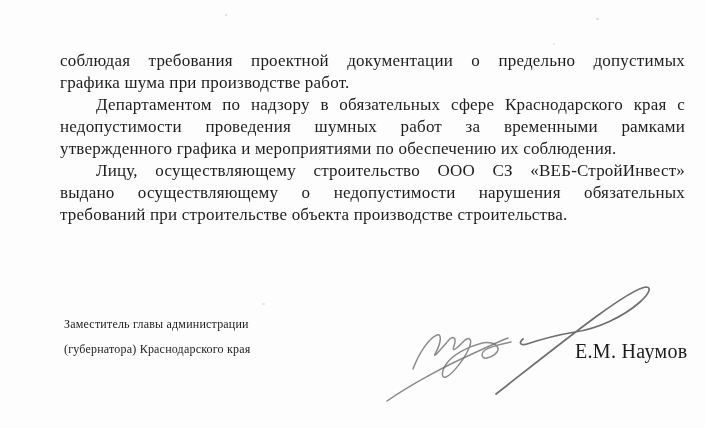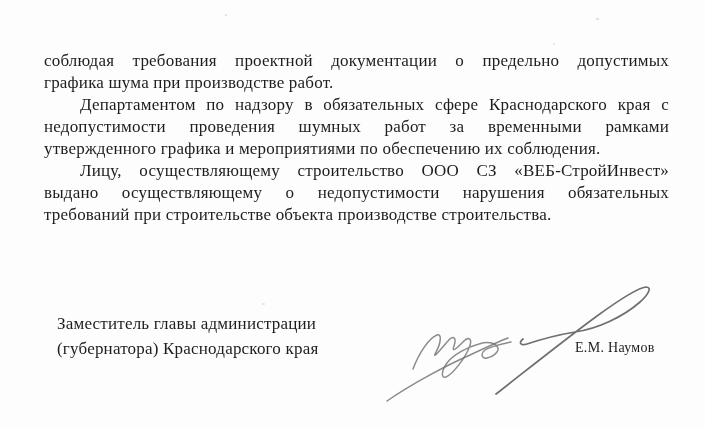--- a/index.html
+++ b/index.html
@@ -11,21 +11,21 @@
     position: relative;
     width: 705px;
     height: 428px;
     background: #fdfdfd;
     overflow: hidden;
     font-family: "Liberation Serif", "DejaVu Serif", serif;
     color: #1d1d1d;
   }
   .text-block {
     position: absolute;
-    left: 44px;
+    left: 60px;
     top: 50px;
     width: 625px;
     font-size: 17px;
     line-height: 22px;
     letter-spacing: 0.2px;
   }
   .paragraph { margin: 0; padding: 0; }
   .line {
     text-align: justify;
     text-align-last: justify;
@@ -40,32 +40,32 @@
   .signature-block {
     position: absolute;
     left: 0;
     top: 0;
     width: 705px;
     height: 428px;
     pointer-events: none;
   }
   .official-title {
     position: absolute;
-    left: 57px;
+    left: 64px;
     top: 312px;
     width: 330px;
-    font-size: 17px;
+    font-size: 12px;
     line-height: 24.5px;
     letter-spacing: 0.2px;
   }
   .signer-name {
     position: absolute;
     left: 575px;
     top: 340px;
-    font-size: 14px;
+    font-size: 20px;
     letter-spacing: 0.3px;
     white-space: nowrap;
   }
   .signature-svg {
     position: absolute;
     left: 383px;
     top: 280px;
     width: 275px;
     height: 125px;
   }

